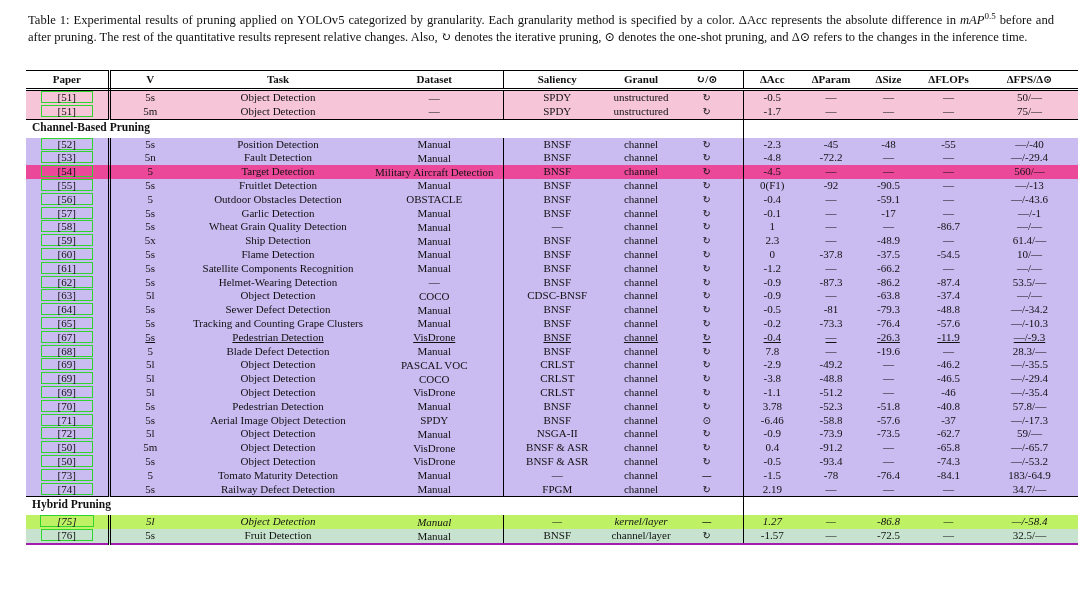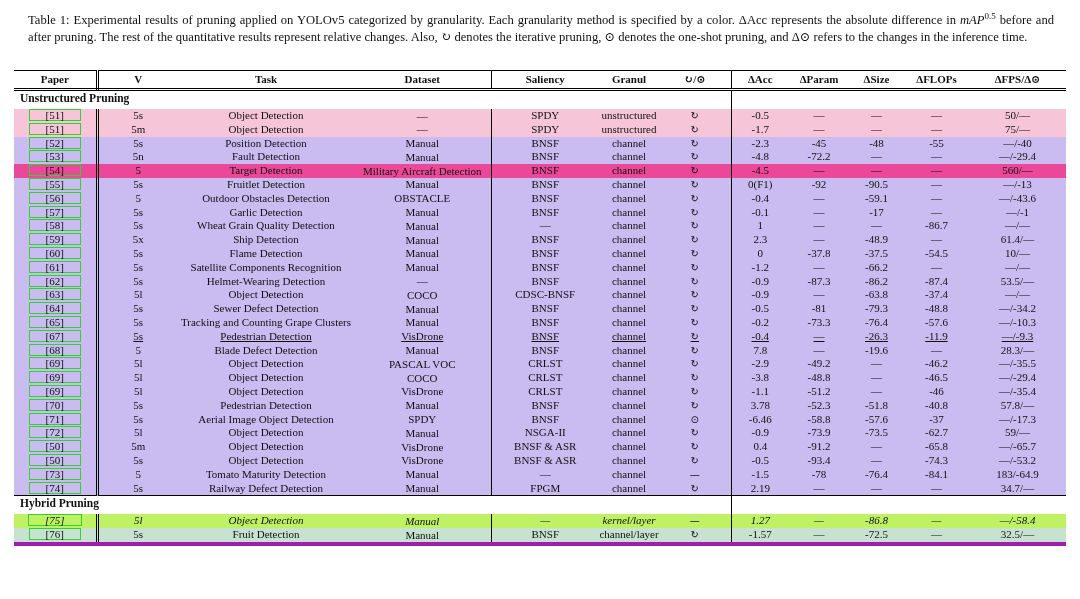--- a/index.html
+++ b/index.html
@@ -1,21 +1,21 @@
 <!DOCTYPE html>
 <html style="--cite: #2fd42f;"><head>
 <meta charset="utf-8">
 <style>
   html,body{margin:0;padding:0;background:#ffffff;width:1080px;height:599px;overflow:hidden;}
   body{font-family:"Liberation Serif","DejaVu Serif",serif;color:#111;}
   .caption{position:absolute;left:28px;top:8px;width:1026px;font-size:12.6px;line-height:17px;text-align:justify;}
   .caption i{font-style:italic;}
   .caption sup{font-size:9px;}
   .tablewrap{position:absolute;left:14px;top:70px;width:1052px;}
-  table{border-collapse:collapse;table-layout:fixed;width:1052px;border-top:1px solid #000;border-bottom:4px solid #a21caf;}
+  table{border-collapse:collapse;table-layout:fixed;width:1052px;border-top:1px solid #000;border-bottom:2px solid #a21caf;margin-left:12px;}
   td,th{padding:0;margin:0;font-size:11px;line-height:13.8px;text-align:center;white-space:nowrap;overflow:visible;font-weight:normal;}
   thead th{font-weight:bold;line-height:17px;border-bottom:3px double #000;}
   .col-paper{border-right:3px double #000;}
   .vr{border-right:1px solid #000;}
   tr.section-row td{border-right:none;height:16px;vertical-align:top;text-align:left;padding-bottom:2px;}
   tr.section-row td.vr{border-right:1px solid #000;}
   tr.section-row.ruled td{border-top:1px solid #000;}
   .section-label{font-weight:bold;font-size:11.5px;padding-left:6px;background:#fff;display:inline-block;line-height:13px;padding-top:1px;}
   td.wrapcell{white-space:normal;line-height:12.8px;}
   .cite{display:inline-block;border:1px solid var(--cite,#2fd42f);line-height:10px;padding:0 16px;font-size:11px;}
@@ -52,25 +52,20 @@
           <th>Granul</th>
           <th class="vr">↻/⊙</th>
           <th>ΔAcc</th>
           <th>ΔParam</th>
           <th>ΔSize</th>
           <th>ΔFLOPs</th>
           <th>ΔFPS/Δ⊙</th>
         </tr>
     </thead>
     <tbody>
-        <tr class="section-row">
-          <td colspan="4"><span class="section-label">Unstructured Pruning</span></td>
-          <td colspan="3" class="vr"></td>
-          <td colspan="5"></td>
-        </tr>
         <tr style="background: rgb(247, 197, 216);">
           <td class="col-paper"><span class="cite">[51]</span></td>
           <td>5s</td>
           <td>Object Detection</td>
           <td class="vr wrapcell">—</td>
           <td>SPDY</td>
           <td>unstructured</td>
           <td class="vr cycle">↻</td>
           <td>-0.5</td>
           <td>—</td>
@@ -84,20 +79,25 @@
           <td>Object Detection</td>
           <td class="vr wrapcell">—</td>
           <td>SPDY</td>
           <td>unstructured</td>
           <td class="vr cycle">↻</td>
           <td>-1.7</td>
           <td>—</td>
           <td>—</td>
           <td>—</td>
           <td>75/—</td>
+        </tr>
+        <tr class="section-row ruled">
+          <td colspan="4"><span class="section-label">Channel-Based Pruning</span></td>
+          <td colspan="3" class="vr"></td>
+          <td colspan="5"></td>
         </tr>
         <tr style="background: rgb(202, 187, 241);">
           <td class="col-paper"><span class="cite">[52]</span></td>
           <td>5s</td>
           <td>Position Detection</td>
           <td class="vr wrapcell">Manual</td>
           <td>BNSF</td>
           <td>channel</td>
           <td class="vr cycle">↻</td>
           <td>-2.3</td>

